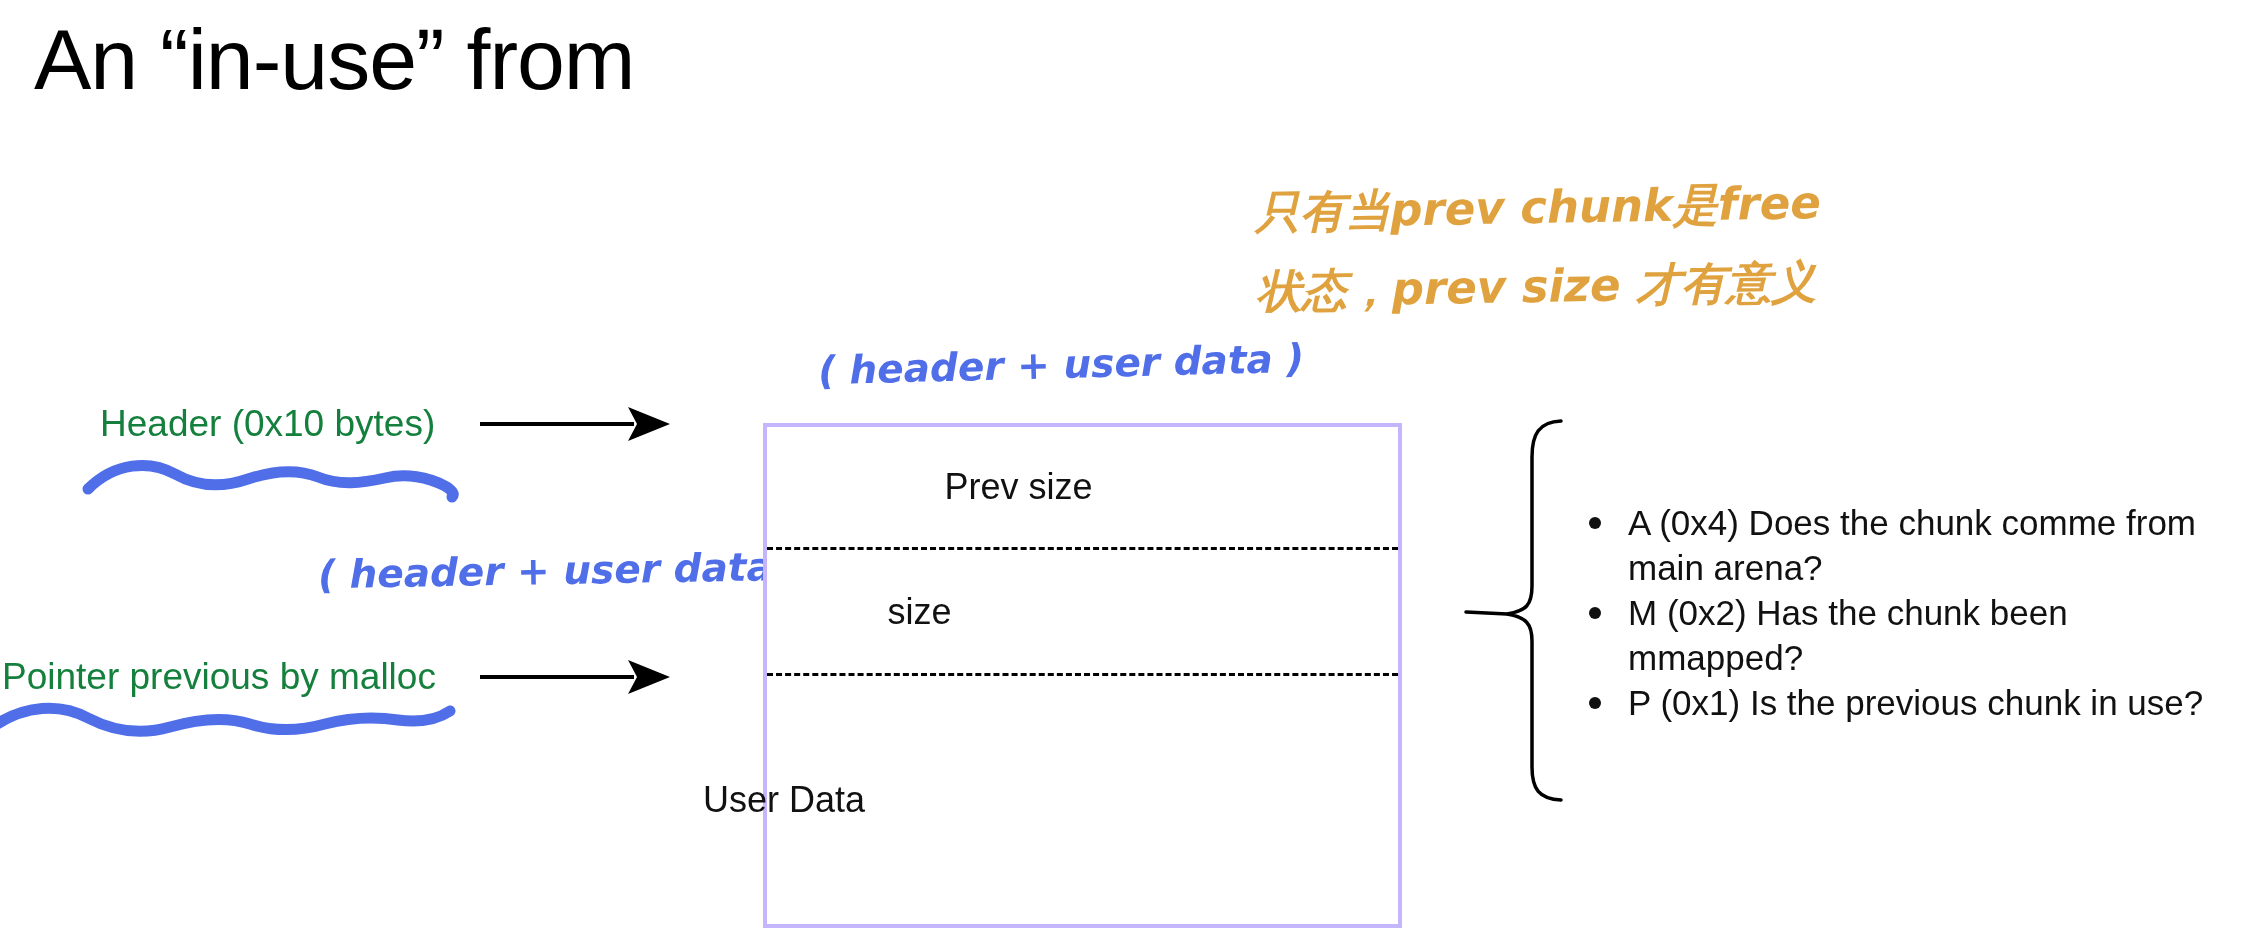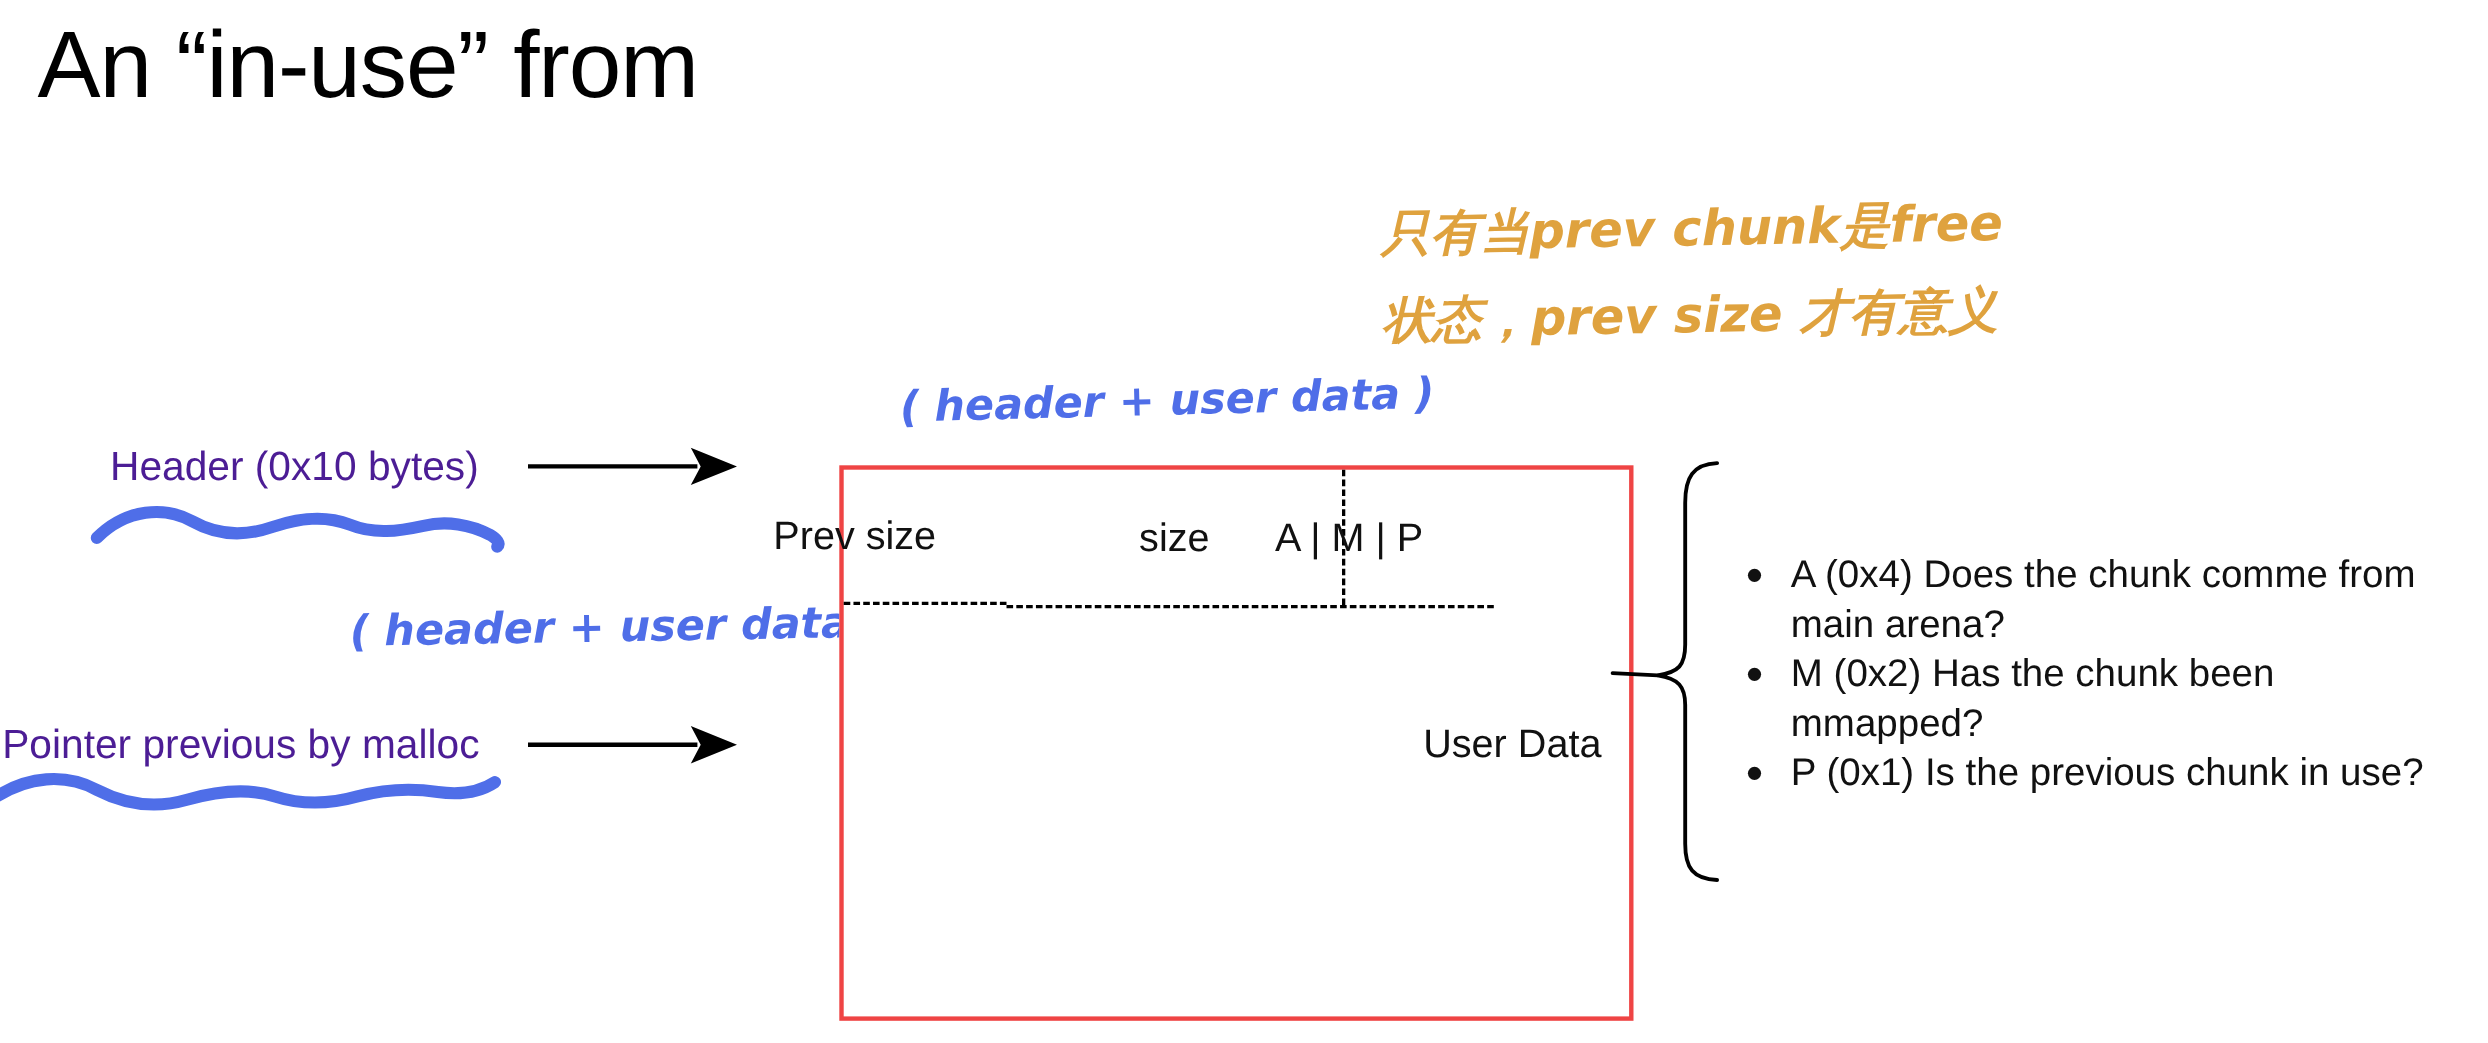--- a/index.html
+++ b/index.html
@@ -5,36 +5,36 @@
   html,body{margin:0;padding:0;background:#ffffff;}
   body{width:2262px;height:948px;position:relative;overflow:hidden;
        font-family:"Liberation Sans", sans-serif;color:#000;}
   .abs{position:absolute;}
 
   
   #title{left:34px;top:14px;font-size:86px;letter-spacing:-1px;line-height:1.05;
          white-space:nowrap;color:#000;}
 
   
-  .plain-label{font-size:37px;white-space:nowrap;color:#4c1d95;}
+  .plain-label{font-size:37px;white-space:nowrap;color:#15803d;}
   #header-label{left:100px;top:403px;}
   #pointer-label{left:2px;top:656px;}
 
   
   .hand{font-family:"DejaVu Sans", sans-serif;font-weight:bold;font-style:italic;
         white-space:nowrap;}
   .hand-blue{color:var(--blue,#4f6ee8);}
   .hand-orange{color:var(--orange,#dfa23e);}
   #blue-note-top{left:818px;top:342px;font-size:39px;transform:rotate(-1.5deg);}
   #blue-note-left{left:318px;top:548px;font-size:39px;transform:rotate(-1deg);}
   #orange-note{left:1256px;top:168px;font-size:45px;line-height:79px;transform:rotate(-1deg);}
 
   
-  #chunk-box{left:763px;top:423px;width:722px;height:505px;border:4px solid #ef4444;
-             box-sizing:border-box;background:#fff;display:flex;flex-direction:row;}
+  #chunk-box{left:763px;top:423px;width:639px;height:505px;border:4px solid #c4b5fd;
+             box-sizing:border-box;background:#fff;display:flex;flex-direction:column;}
   #chunk-box .row{display:flex;box-sizing:border-box;}
   #row-prev{height:123px;border-bottom:3px dashed #000;align-items:center;justify-content:center;}
   #row-size{height:126px;border-bottom:3px dashed #000;}
   #row-user{flex:1;align-items:center;justify-content:flex-start;}
   .cell{display:flex;align-items:center;justify-content:center;box-sizing:border-box;}
   #cell-size{width:305px;}
   #cell-flags{flex:1;border-left:3px dashed #000;}
   .box-label{font-size:36px;white-space:nowrap;color:#111;}
   .shift-left{transform:translateX(-64px);}
 
@@ -63,23 +63,20 @@
 <div class="abs plain-label" id="header-label">Header (0x10 bytes)</div>
 <div class="abs plain-label" id="pointer-label">Pointer previous by malloc</div>
 
 <div class="abs" id="chunk-box">
   <div class="row" id="row-prev">
     <span class="box-label shift-left">Prev size</span>
   </div>
   <div class="row" id="row-size">
     <div class="cell" id="cell-size">
       <span class="box-label">size</span>
-    </div>
-    <div class="cell" id="cell-flags">
-      <span class="box-label shift-left">A | M | P</span>
     </div>
   </div>
   <div class="row" id="row-user">
     <span class="box-label shift-left">User Data</span>
   </div>
 </div>
 
 <svg width="2262" height="948" viewBox="0 0 2262 948">
 
   <g>

